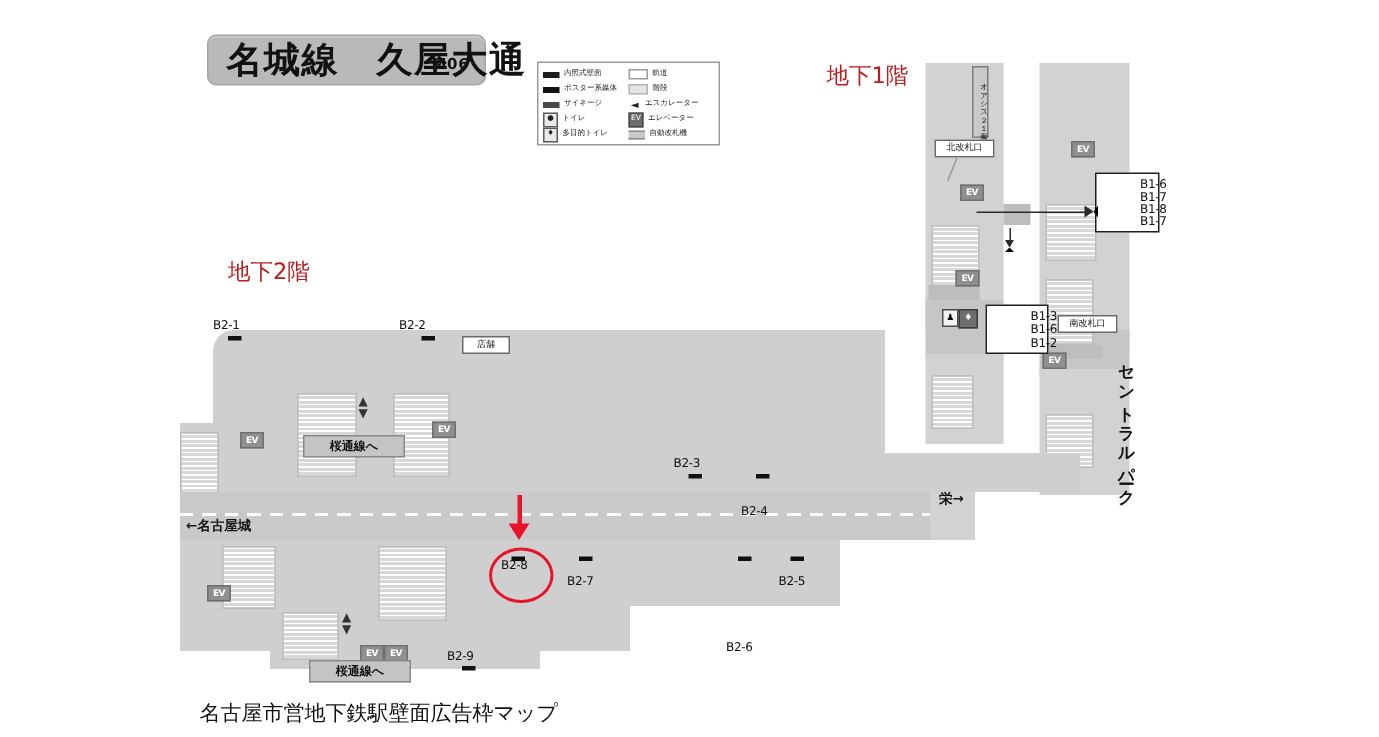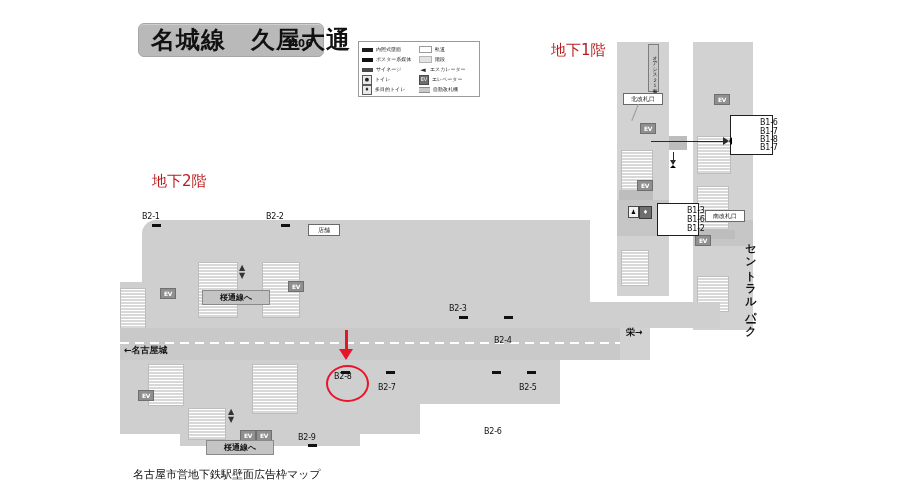--- a/index.html
+++ b/index.html
@@ -161,21 +161,21 @@
   
   #central-park{
     left:742px;top:236px;
     writing-mode:vertical-rl;text-orientation:upright;
     font-size:11px;font-weight:bold;color:#111;letter-spacing:1px;
   }
 
   
   #footer{
     left:133px;top:467px;
-    font-size:11px;color:#111;white-space:nowrap;font-family:Liberation Mono, monospace;
+    font-size:14px;color:#111;white-space:nowrap;font-family:Liberation Mono, monospace;
   }
 </style>
 </head>
 <body>
 
 <div id="stage">
 
   <div class="abs" id="title-plate">
     <div class="tp-main">名城線　久屋大通</div>
     <div class="tp-code">M06</div>

